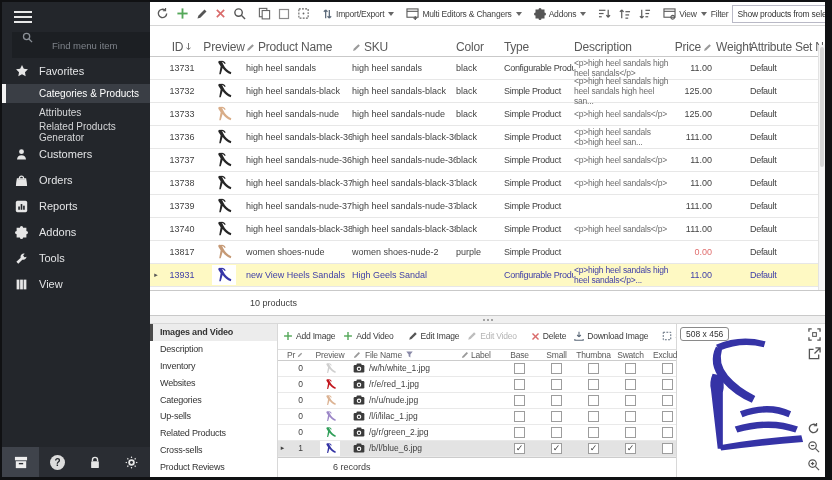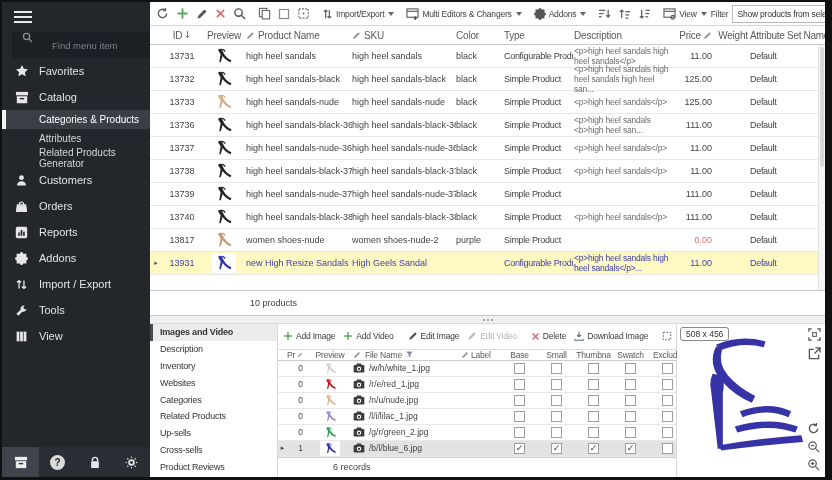--- a/index.html
+++ b/index.html
@@ -32,21 +32,21 @@
   .main{flex:1;display:flex;flex-direction:column;position:relative;min-width:0;}
   .toolbar{height:24px;border-bottom:1px solid #d6d6d6;display:flex;align-items:center;padding:0 3px;gap:1px;font-size:8.5px;color:#3e3e3e;letter-spacing:-0.2px;white-space:nowrap;overflow:hidden;}
   .tbtn{display:flex;align-items:center;gap:3px;padding:2px 3px;cursor:pointer;border-radius:2px;}
   .tsep{width:1px;height:16px;background:#e0e0e0;margin:0 2px;}
   .chev{width:0;height:0;border-left:3px solid transparent;border-right:3px solid transparent;border-top:4px solid #666;margin-left:1px;}
   .filtergrp{margin-left:auto;display:flex;align-items:center;gap:4px;}
   .fselect{border:1px solid #b9b9c6;height:18px;display:flex;align-items:center;padding:0 4px;width:168px;justify-content:space-between;font-size:8.5px;color:#333;cursor:pointer;background:#fff;}
 
   
   .grid{height:264px;position:relative;background:#fff;overflow:hidden;}
-  .gh{display:flex;height:19px;align-items:center;border-bottom:1px solid #c9c9c9;font-size:10px;color:#5a5a5a;letter-spacing:-0.2px;}
+  .gh{display:flex;height:19px;align-items:center;border-bottom:1px solid #c9c9c9;font-size:12px;color:#5a5a5a;letter-spacing:-0.2px;margin-top:12px;}
   .gr{display:flex;height:23px;align-items:center;border-bottom:1px solid #e7e7e7;font-size:9px;color:#434343;cursor:pointer;}
   .gr.selected{background:#fef9c3;color:#4140a8;}
   .gr.selected .desc{color:#4140a8;}
   .c-mk{width:12px;text-align:center;font-size:7px;color:#555;flex:0 0 12px;}
   .c-id{width:40px;flex:0 0 40px;text-align:center;display:flex;align-items:center;justify-content:center;gap:2px;}
   .c-pv{width:44px;flex:0 0 44px;display:flex;justify-content:center;}
   .c-nm{width:106px;flex:0 0 106px;display:flex;align-items:center;gap:3px;overflow:hidden;white-space:nowrap;}
   .c-sk{width:104px;flex:0 0 104px;display:flex;align-items:center;gap:3px;overflow:hidden;white-space:nowrap;}
   .c-co{width:48px;flex:0 0 48px;overflow:hidden;white-space:nowrap;}
   .c-ty{width:70px;flex:0 0 70px;overflow:hidden;white-space:nowrap;letter-spacing:-0.3px;}
@@ -149,30 +149,20 @@
     </div>
     <div class="nav">
       <div class="nav-item">
         <span class="ic">
               <svg width="14" height="14" viewBox="0 0 16 16" fill="#e6e6e6">
                 <path d="M8 1l2.1 4.3 4.7.7-3.4 3.3.8 4.7L8 11.8 3.8 14l.8-4.7L1.2 6l4.7-.7z"></path>
               </svg>
             </span>
         <span>Favorites</span>
       </div>
-      <div class="nav-item">
-        <span class="ic">
-              <svg width="14" height="13" viewBox="0 0 16 15" fill="#e6e6e6">
-                <path d="M1 1h14v4H1z"></path>
-                <path d="M2 6h12v8H2zM5.5 8h5v1.6h-5z"></path>
-                <path d="M5.5 8h5v1.6h-5z" fill="#23262b"></path>
-              </svg>
-            </span>
-        <span>Catalog</span>
-      </div>
       <div class="nav-sub sel">
         <span>Categories &amp; Products</span>
       </div>
       <div class="nav-sub">
         <span>Attributes</span>
       </div>
       <div class="nav-sub">
         <span>Related Products Generator</span>
       </div>
       <div class="nav-item">
@@ -209,29 +199,20 @@
       <div class="nav-item">
         <span class="ic">
               <svg width="13" height="13" viewBox="0 0 16 16" fill="#e6e6e6">
                 <path d="M6 2a2 2 0 014 0h4v4a2 2 0 010 4v4h-4a2 2 0 01-4 0H2v-4a2 2 0 010-4V2z"></path>
               </svg>
             </span>
         <span>Addons</span>
       </div>
       <div class="nav-item">
         <span class="ic">
-              <svg width="13" height="13" viewBox="0 0 16 16" fill="none" stroke="#e6e6e6" stroke-width="1.6">
-                <path d="M5 13V3M5 3L2.5 5.5M5 3l2.5 2.5"></path>
-                <path d="M11 3v10m0 0l-2.5-2.5M11 13l2.5-2.5"></path>
-              </svg>
-            </span>
-        <span>Import / Export</span>
-      </div>
-      <div class="nav-item">
-        <span class="ic">
               <svg width="13" height="13" viewBox="0 0 16 16" fill="#e6e6e6">
                 <path d="M14 4.5A4 4 0 019 9.4L4 14.5 1.7 12 7 7a4 4 0 015-5l-2 2 1.5 2.5L14 6z"></path>
               </svg>
             </span>
         <span>Tools</span>
       </div>
       <div class="nav-item">
         <span class="ic">
               <svg width="13" height="13" viewBox="0 0 16 16" fill="#e6e6e6">
                 <rect x="2" y="2" width="3.4" height="12"></rect>
@@ -618,21 +599,21 @@
           <div class="gr selected">
             <span class="c-mk">▸</span>
             <span class="c-id">13931</span>
             <span class="c-pv">
                 <span class="shoebox" style="color: rgb(54, 54, 168);">
                   <svg width="18" height="18" viewBox="0 0 32 32" fill="currentColor">
                     <use href="#shoe-s"></use>
                   </svg>
                 </span>
               </span>
-            <span class="c-nm">new High Resize Sandals</span>
+            <span class="c-nm">new View Heels Sandals</span>
             <span class="c-sk">High Geels Sandal</span>
             <span class="c-co"></span>
             <span class="c-ty">Configurable Product</span>
             <span class="c-de"><span class="desc">&lt;p&gt;high heel sandals high heel sandals&lt;/p&gt;...</span></span>
             <span class="c-pr">11.00</span>
             <span class="c-we"></span>
             <span class="c-at">Default</span>
           </div>
         </div>
 
@@ -669,25 +650,25 @@
 
           <div class="tab">
             <span>Websites</span>
           </div>
 
           <div class="tab">
             <span>Categories</span>
           </div>
 
           <div class="tab">
+            <span>Up-sells</span>
+          </div>
+
+          <div class="tab">
             <span>Related Products</span>
-          </div>
-
-          <div class="tab">
-            <span>Up-sells</span>
           </div>
 
           <div class="tab">
             <span>Cross-sells</span>
           </div>
 
           <div class="tab">
             <span>Product Reviews</span>
           </div>
         </div>

